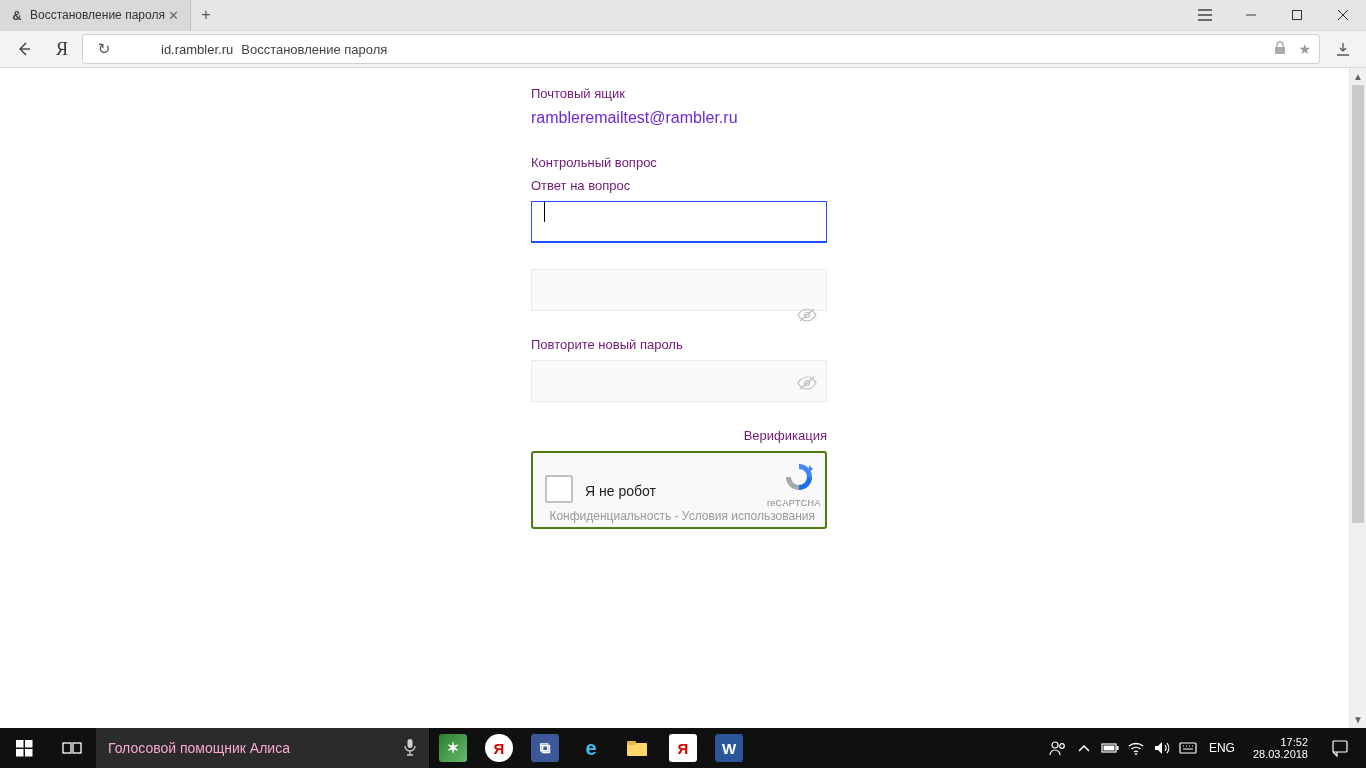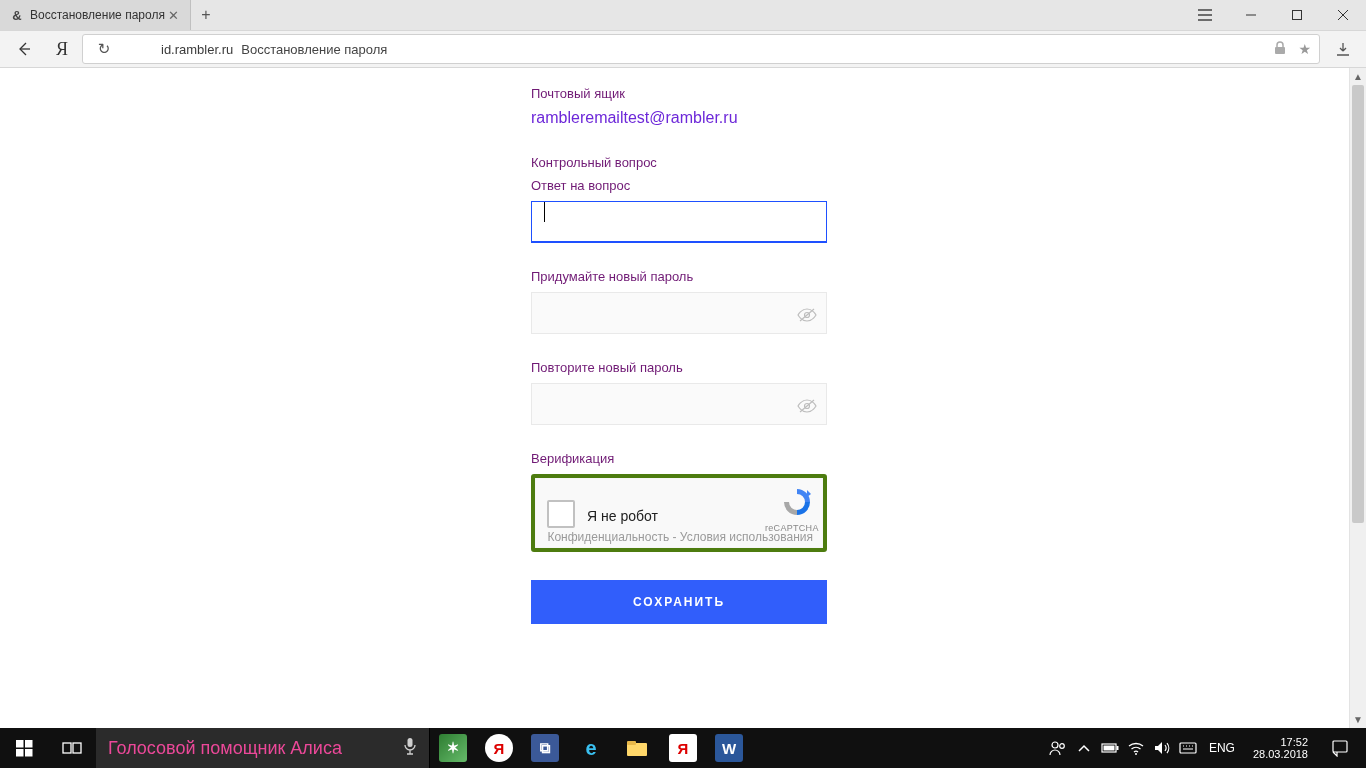--- a/index.html
+++ b/index.html
@@ -39,34 +39,34 @@
   .val { font-size: 16px; color: #6d28d9; margin-bottom: 28px; }
   .field { margin-bottom: 26px; position:relative;}
   .field:last-of-type { margin-bottom: 18px;}
   .input { width: 296px; height: 42px; border: 1px solid #dcdcdc; background:#fff; padding: 0 12px; font-size:15px; color:#212121; outline:none;}
   .input.focused { border:1px solid #1e50ff; border-bottom:2px solid #1e50ff;}
   .input.soft { background:#fafafa; border:1px solid #e9e9e9;}
   .eye { position:absolute; right:10px; top: 34px; color:#bdbdbd; cursor:pointer; display:flex; align-items:center; height:24px;}
   .caret { display:inline-block; width:1px; height:20px; background:#000; vertical-align:middle; animation: blink 1s step-end infinite;}
   @keyframes blink { 50% { opacity: 0; } }
 
-  .captcha { width:304px; height:78px; border:4px solid #4d7c0f; background:#f9f9f9; border-radius:3px; margin: 8px 0 0 -4px; position:relative; box-shadow:0 0 2px rgba(0,0,0,0.06) inset; margin-left:0; width:296px;}
+  .captcha { width:304px; height:78px; border:2px solid #4d7c0f; background:#f9f9f9; border-radius:3px; margin: 8px 0 0 -4px; position:relative; box-shadow:0 0 2px rgba(0,0,0,0.06) inset; margin-left:0; width:296px;}
   .captcha .chk { position:absolute; left:12px; top:22px; width:28px; height:28px; border:2px solid #c1c1c1; border-radius:2px; background:#fff;}
   .captcha .txt { position:absolute; left:52px; top:30px; font-size:14px; color:#212121;}
   .captcha .logo { position:absolute; right:10px; top:8px; width:48px; text-align:right;}
   .captcha .logo .wheel { width:32px; height:32px; margin:0 auto; }
   .captcha .logo .brand { font-size:9px; color:#888; letter-spacing:0.3px; margin-top:2px;}
   .captcha .fine { position:absolute; right:10px; bottom:4px; font-size:12px; color:#9a9a9a;}
 
   .submit { width:296px; height:44px; background:#315efb; color:#fff; border:none; font-size:12px; font-weight:600; letter-spacing:2px; margin-top:28px; cursor:pointer;}
 
   
   .taskbar { position:absolute; left:0; right:0; bottom:0; height:40px; background:#101010; display:flex; align-items:stretch; color:#fff;}
   .tbtn { width:48px; display:flex; align-items:center; justify-content:center; }
-  .search { flex: 0 0 334px; background:#2b2b2b; display:flex; align-items:center; padding:0 12px; font-size:18px; color:#ec4899; border-right:1px solid #000;}
+  .search { flex: 0 0 334px; background:#2b2b2b; display:flex; align-items:center; padding:0 12px; font-size:14px; color:#f9a8d4; border-right:1px solid #000;}
   .search .mic { margin-left:auto; color:#cfcfcf; }
   .tray { margin-left:auto; display:flex; align-items:center; gap:4px; padding-right:6px;}
   .tray .ico { width:22px; display:flex; align-items:center; justify-content:center; font-size:13px; color:#fff;}
   .tray .lang { font-size:12px; padding:0 6px;}
   .tray .clock { font-size:11px; line-height:12px; text-align:right; padding:0 8px;}
   .tray .notif { width:40px; display:flex; align-items:center; justify-content:center;}
   .appicon { width:28px; height:28px; display:flex; align-items:center; justify-content:center; border-radius:3px; font-size:15px; font-weight:bold;}
   .apps { display:flex; align-items:center;}
   .apps .tbtn { width:46px;}
 </style>
@@ -139,21 +139,20 @@
     <div class="val">rambleremailtest@rambler.ru</div>
 
     <div class="lbl">Контрольный вопрос</div>
 
     <div class="field">
       <div class="lbl">Ответ на вопрос</div>
       <div class="input focused"><span class="caret"></span></div>
     </div>
 
     <div class="field">
-      <div class="lbl">Придумайте новый пароль</div>
       <input type="password" class="input soft" style="">
       <span class="eye">
         <svg width="20" height="16" viewBox="0 0 20 16">
             <path d="M1 8s3.5-6 9-6 9 6 9 6-3.5 6-9 6-9-6-9-6z" fill="none" stroke="#bdbdbd" stroke-width="1.2"></path>
             <circle cx="10" cy="8" r="2.5" fill="none" stroke="#bdbdbd" stroke-width="1.2"></circle>
             <path d="M3 14L17 2" stroke="#bdbdbd" stroke-width="1.2"></path>
           </svg>
       </span>
     </div>
 
@@ -162,37 +161,36 @@
       <input type="password" class="input soft" style="">
       <span class="eye">
         <svg width="20" height="16" viewBox="0 0 20 16">
             <path d="M1 8s3.5-6 9-6 9 6 9 6-3.5 6-9 6-9-6-9-6z" fill="none" stroke="#bdbdbd" stroke-width="1.2"></path>
             <circle cx="10" cy="8" r="2.5" fill="none" stroke="#bdbdbd" stroke-width="1.2"></circle>
             <path d="M3 14L17 2" stroke="#bdbdbd" stroke-width="1.2"></path>
           </svg>
       </span>
     </div>
 
-    <div class="lbl" style="margin-top:6px;">Верификация</div>
+    <div class="lbl" style="margin-top:6px;text-align:right;">Верификация</div>
     <div class="captcha">
       <div class="chk"></div>
       <div class="txt">Я не робот</div>
       <div class="logo">
         <svg class="wheel" viewBox="0 0 32 32">
           <path d="M16 3a13 13 0 0113 13h-5a8 8 0 00-8-8V3z" fill="#4285f4"></path>
           <path d="M29 16a13 13 0 01-13 13v-5a8 8 0 008-8h5z" fill="#1a73e8"></path>
           <path d="M16 29A13 13 0 013 16h5a8 8 0 008 8v5z" fill="#a8a8a8"></path>
           <polygon points="26,4 30,8 26,11" fill="#4285f4"></polygon>
         </svg>
         <div class="brand">reCAPTCHA</div>
       </div>
       <div class="fine">Конфиденциальность - Условия использования</div>
     </div>
 
-    <button class="submit">СОХРАНИТЬ</button>
   </div>
 
   <div class="vscroll">
     <div class="arrow">▲</div>
     <div class="track">
         <div class="thumb"></div>
       </div>
     <div class="arrow bot">▼</div>
   </div>
 </div>

